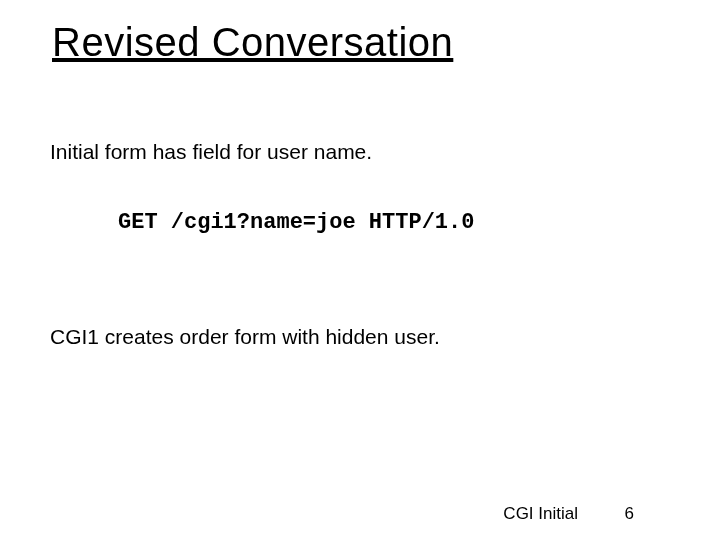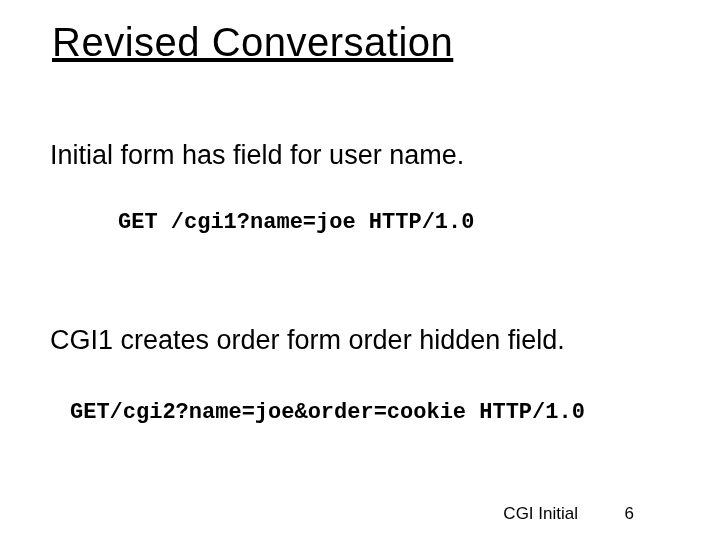--- a/index.html
+++ b/index.html
@@ -23,21 +23,21 @@
     left: 52px;
     top: 20px;
     font-size: 40px;
     text-decoration: underline;
     font-weight: normal;
     letter-spacing: 0.5px;
   }
   .body-line {
     position: absolute;
     left: 50px;
-    font-size: 27px;
+    font-size: 21px;
     font-weight: normal;
   }
   .line1 { top: 140px; }
   .line2 { top: 325px; }
   .code-line {
     position: absolute;
     font-family: "Courier New", Courier, monospace;
     font-size: 22px;
     font-weight: bold;
   }
@@ -60,21 +60,20 @@
 <body>
 
 <div class="slide">
 
   <div class="title">Revised Conversation</div>
 
   <div class="body-line line1">Initial form has field for user name.</div>
 
   <div class="code-line code1">GET /cgi1?name=joe HTTP/1.0</div>
 
-  <div class="body-line line2">CGI1 creates order form order hidden field.</div>
+  <div class="body-line line2">CGI1 creates order form with hidden user.</div>
 
-  <div class="code-line code2">GET/cgi2?name=joe&amp;order=cookie HTTP/1.0</div>
 
   <div class="footer-label">CGI Initial</div>
 
   <div class="footer-num">6</div>
 
 </div>
 
 </body></html>

